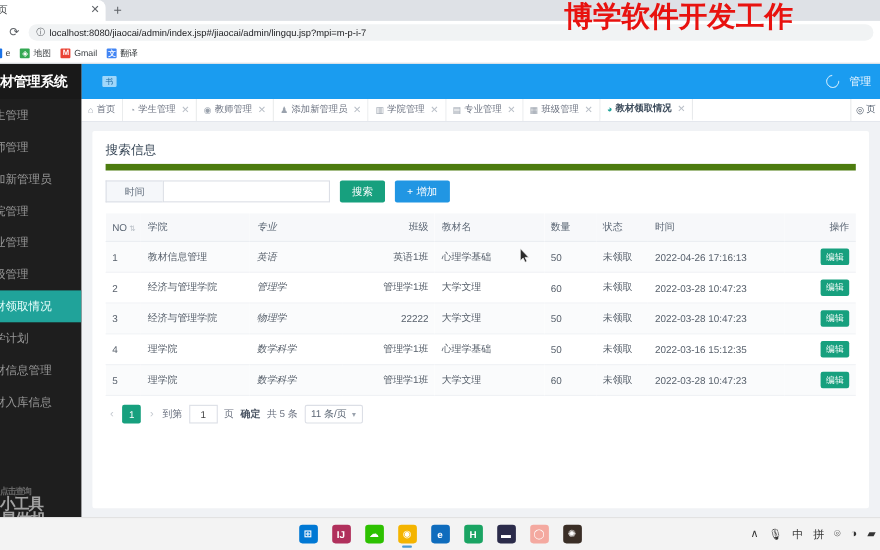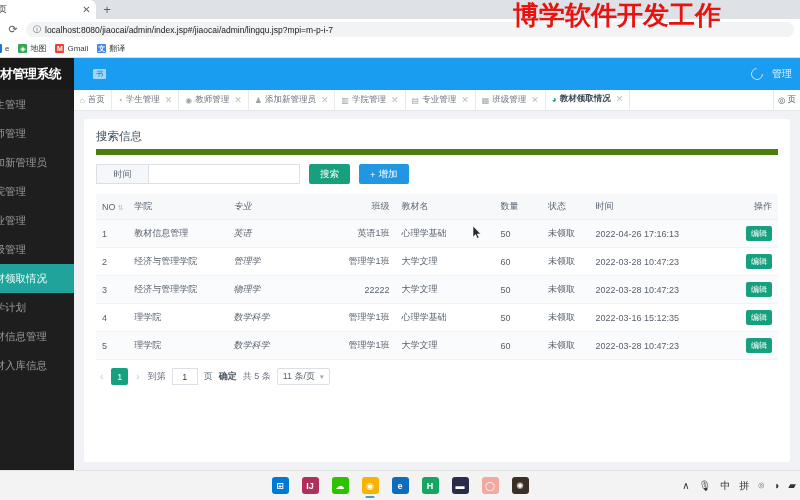--- a/index.html
+++ b/index.html
@@ -362,20 +362,26 @@
           <div class="side-item">
             <span>教学计划</span>
           </div>
           <div class="side-item">
             <span>教材信息管理</span>
           </div>
           <div class="side-item">
             <span>教材入库信息</span>
           </div>
         </div>
+      <div class="side-watermark">
+        <div class="w1">点击查询</div>
+        <div class="w2">小工具</div>
+        <div class="w3">易做机</div>
+
+      </div>
     </div>
 
     <div class="main">
 
       <div class="topbar">
         <div class="topbar-logo">书</div>
         <div class="topbar-right">
           <div class="refresh-ico"></div>
           <span class="admin-label">管理</span>
         </div>

